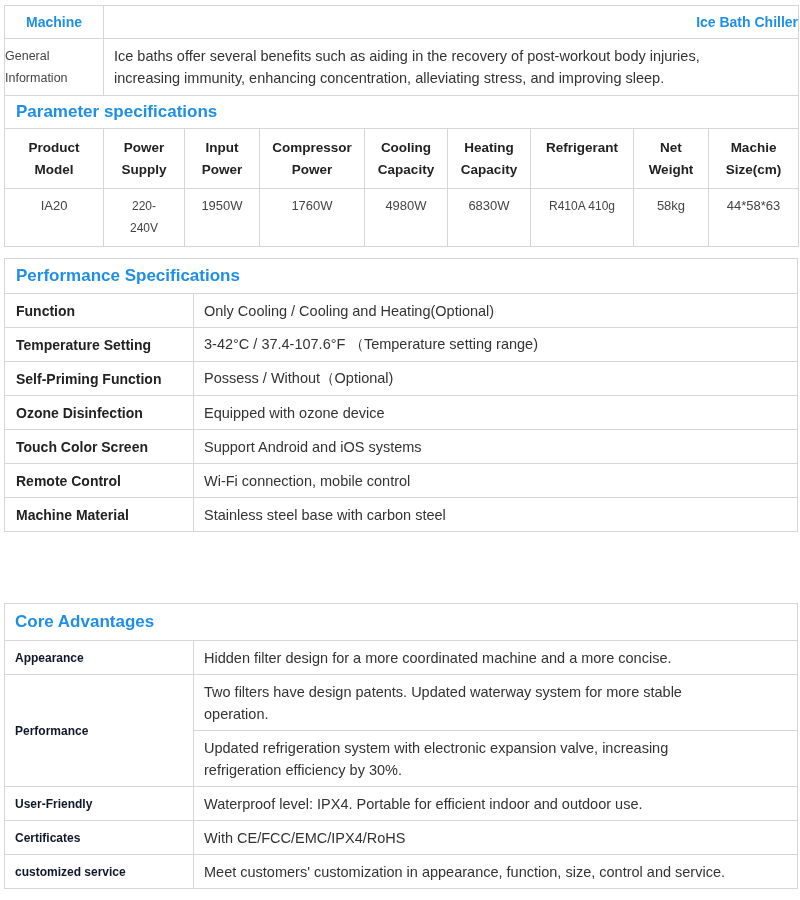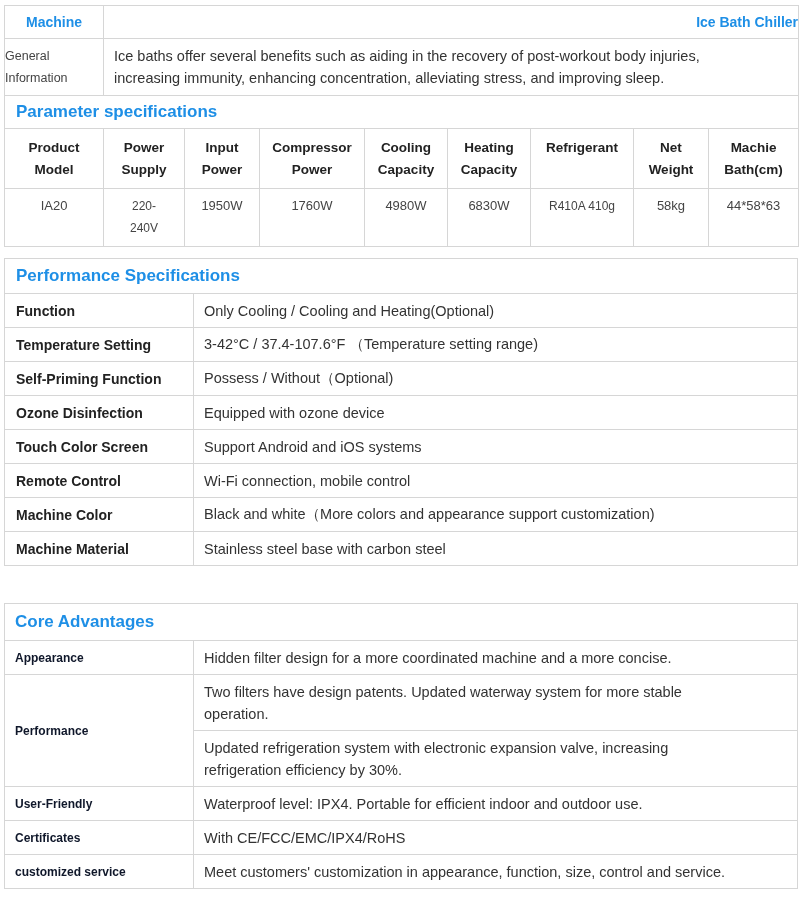--- a/index.html
+++ b/index.html
@@ -93,21 +93,21 @@
         </td>
     <td class="ph" style="vertical-align:top;padding-top:8px">
           <div>Refrigerant</div>
         </td>
     <td class="ph">
           <div>Net</div>
           <div>Weight</div>
         </td>
     <td class="ph">
           <div>Machie</div>
-          <div>Bath(cm)</div>
+          <div>Size(cm)</div>
         </td>
   </tr>
   <tr>
     <td class="pv">
           <div>IA20</div>
         </td>
     <td class="pv small">
           <div>220-</div>
           <div>240V</div>
         </td>
@@ -163,24 +163,20 @@
       </tr>
   <tr>
         <td class="lbl">Touch Color Screen</td>
         <td class="val">Support Android and iOS systems</td>
       </tr>
   <tr>
         <td class="lbl">Remote Control</td>
         <td class="val">Wi-Fi connection, mobile control</td>
       </tr>
   <tr>
-        <td class="lbl">Machine Color</td>
-        <td class="val">Black and white（More colors and appearance support customization)</td>
-      </tr>
-  <tr>
         <td class="lbl">Machine Material</td>
         <td class="val">Stainless steel base with carbon steel</td>
       </tr>
 </tbody>
   </table>
 
 <table id="t3">
   <colgroup>
       <col style="width:189px">
       <col>

